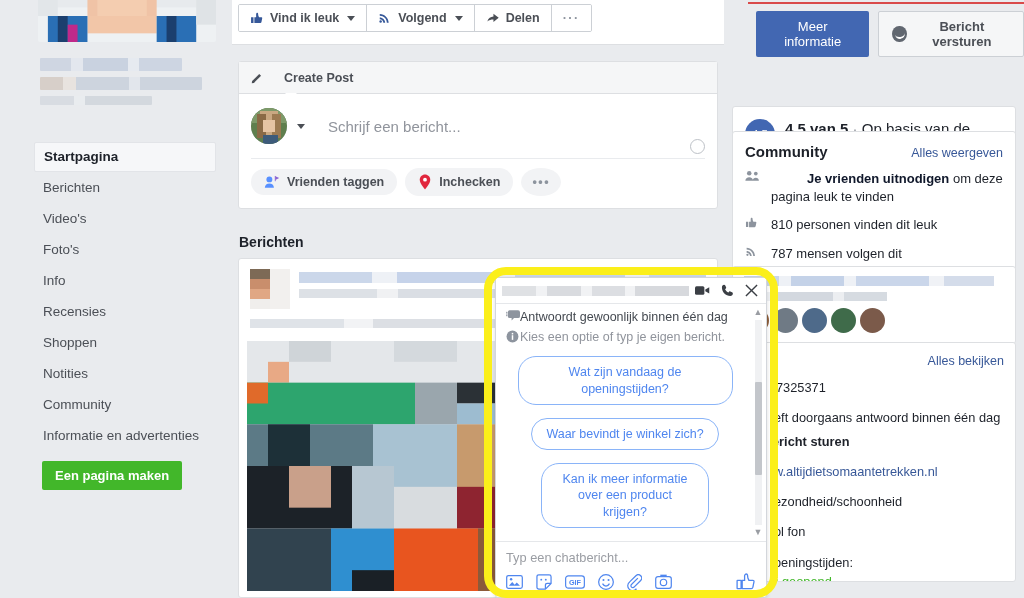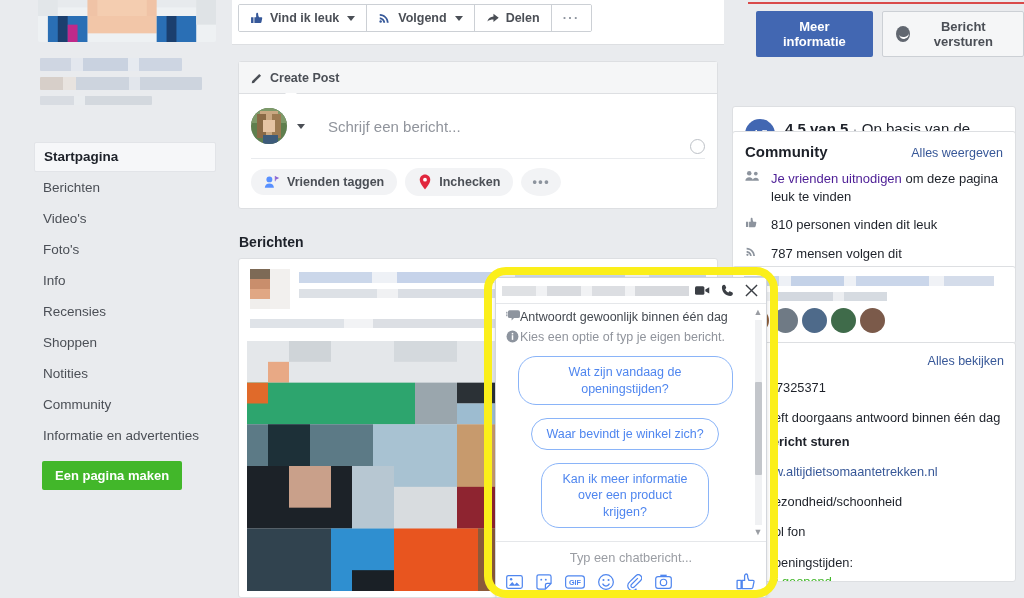--- a/index.html
+++ b/index.html
@@ -62,21 +62,21 @@
   .act-btn:last-child { border-right:none; }
   .caret { width:0;height:0;border-left:4px solid transparent;border-right:4px solid transparent;border-top:5px solid #4b4f56; margin-left:2px;}
 
   .card { background:#fff; border:1px solid #dddfe2; border-radius:3px; }
 
   .create-post {
     position:absolute; left:6px; top:61px; width:480px; height:148px;
   }
   .cp-head {
     height:32px; border-bottom:1px solid #dddfe2; background:#f5f6f7;
-    display:flex; align-items:center; padding:0 12px; gap:7px;
+    display:flex; align-items:center; padding:0 12px; gap:21px;
     font-size:12.5px; font-weight:bold; color:#4b4f56;
     position:relative;
   }
   .cp-head:after{
     content:""; position:absolute; left:46px; bottom:-6px;
     width:0;height:0;border-left:6px solid transparent;border-right:6px solid transparent;border-top:6px solid #fff;
   }
   .cp-body { display:flex; align-items:center; padding:14px 12px; gap:8px; position:relative; }
   .avatar-sm { width:36px;height:36px;border-radius:50%; overflow:hidden; flex:none; background:#b9c6d4;}
   .cp-placeholder { color:#90949c; font-size:15px;margin-left:15px; }
@@ -95,21 +95,21 @@
   .dots { letter-spacing:1.5px; color:#8d949e; font-weight:bold; }
 
   .posts-title { position:absolute; left:7px; top:234px; font-size:14px; font-weight:bold; color:#1d2129; }
   .post-card { position:absolute; left:6px; top:258px; width:480px; height:340px; overflow:hidden; }
 
   
   .right-col { position:absolute; left:724px; top:0; width:300px; height:598px; }
   .hdr-btns { position:absolute; left:8px; top:11px; display:flex; gap:9px; }
   .btn-primary {
     background:#4267b2; color:#fff; border:none; border-radius:2px;
-    font-size:13px; font-weight:bold; padding:8px 16px; cursor:pointer;margin-left:24px;
+    font-size:13px; font-weight:normal; padding:8px 16px; cursor:pointer;margin-left:24px;
   }
   .btn-secondary {
     background:#f5f6f7; color:#4b4f56; border:1px solid #ccd0d5; border-radius:2px;
     font-size:13px; font-weight:bold; padding:7px 13px; cursor:pointer;
     display:flex; align-items:center; gap:7px;
   }
   .msgr-dot { width:16px;height:16px;border-radius:50%; background:#616770; display:inline-block; position:relative;}
   .msgr-dot:after{content:"";position:absolute;left:3px;top:5px;width:10px;height:6px;border-bottom:2px solid #fff;border-radius:0 0 6px 6px;transform:rotate(-8deg);}
 
   .rating-card { position:absolute; left:8px; top:58px; width:284px; padding:12px 12px 12px 12px; display:flex; gap:10px;margin-top:48px; }
@@ -118,21 +118,21 @@
     display:flex;align-items:center;justify-content:center;font-size:11.5px;flex:none;
   }
   .rating-text { font-size:15px; line-height:1.35; color:#1d2129; }
 
   .community-card { position:absolute; left:8px; top:131px; width:284px; padding:11px 12px 14px; }
   .cc-head { display:flex; justify-content:space-between; align-items:baseline; margin-bottom:10px; }
   .cc-title { font-size:15px; font-weight:bold; color:#1d2129; }
   .link { color:#385898; font-size:12.5px; cursor:pointer; }
   .cc-row { display:flex; gap:10px; margin-bottom:11px; font-size:13px; color:#1d2129; line-height:1.35; }
   .cc-ico { width:16px; flex:none; color:#8d949e; text-align:center; font-size:13px; }
-  .strong-link { color:#4c1d95; font-weight:normal; }
+  .strong-link { color:#0f172a; font-weight:bold;margin-left:36px; }
 
   .friends-card { position:absolute; left:8px; top:266px; width:284px; padding:9px 11px 10px; }
   .avatar-row { display:flex; gap:4px; margin-top:7px; }
   .av-mini { width:25px;height:25px;border-radius:50%; overflow:hidden; }
 
   .info-card { position:absolute; left:8px; top:342px; width:284px; height:240px; padding:10px 11px; overflow:hidden; }
   .info-head { text-align:right; margin-bottom:11px; }
   .info-row { font-size:12.8px; color:#1d2129; margin-bottom:13px; line-height:1.35; }
   .info-row.green { color:#42b72a; }
   .info-row.blue { color:#385898; }
@@ -166,21 +166,21 @@
     border:1px solid #8ab4f8; color:#4f86ef; background:#fff;
     border-radius:18px; font-size:12.5px; padding:7px 14px; text-align:center;
     cursor:pointer; line-height:1.3; max-width:215px;
   }
   .chat-scroll {
     position:absolute; right:3px; top:4px; width:10px; bottom:4px;
   }
   .scroll-arrow { color:#9a9da3; font-size:9px; text-align:center; line-height:9px; }
   .scroll-track { position:absolute; top:12px; bottom:12px; left:2px; width:7px; background:#f0f1f3; }
   .scroll-thumb { position:absolute; left:0px; top:62px; width:7px; height:93px; background:#c3c6cb; border-radius:1px; }
-  .chat-foot { flex:none; border-top:1px solid #e5e7ea; padding:8px 10px 6px;text-align:center; }
+  .chat-foot { flex:none; border-top:1px solid #e5e7ea; padding:8px 10px 6px; }
   .chat-input { font-size:12.8px; color:#9a9da3; margin-bottom:7px; }
   .chat-icons { display:flex; align-items:center; gap:13px; color:#4f86ef; }
   .thumb { margin-left:auto; color:#4f86ef; }
   svg { display:block; }
 </style>
 </head>
 <body>
 
 <div id="root">
 

